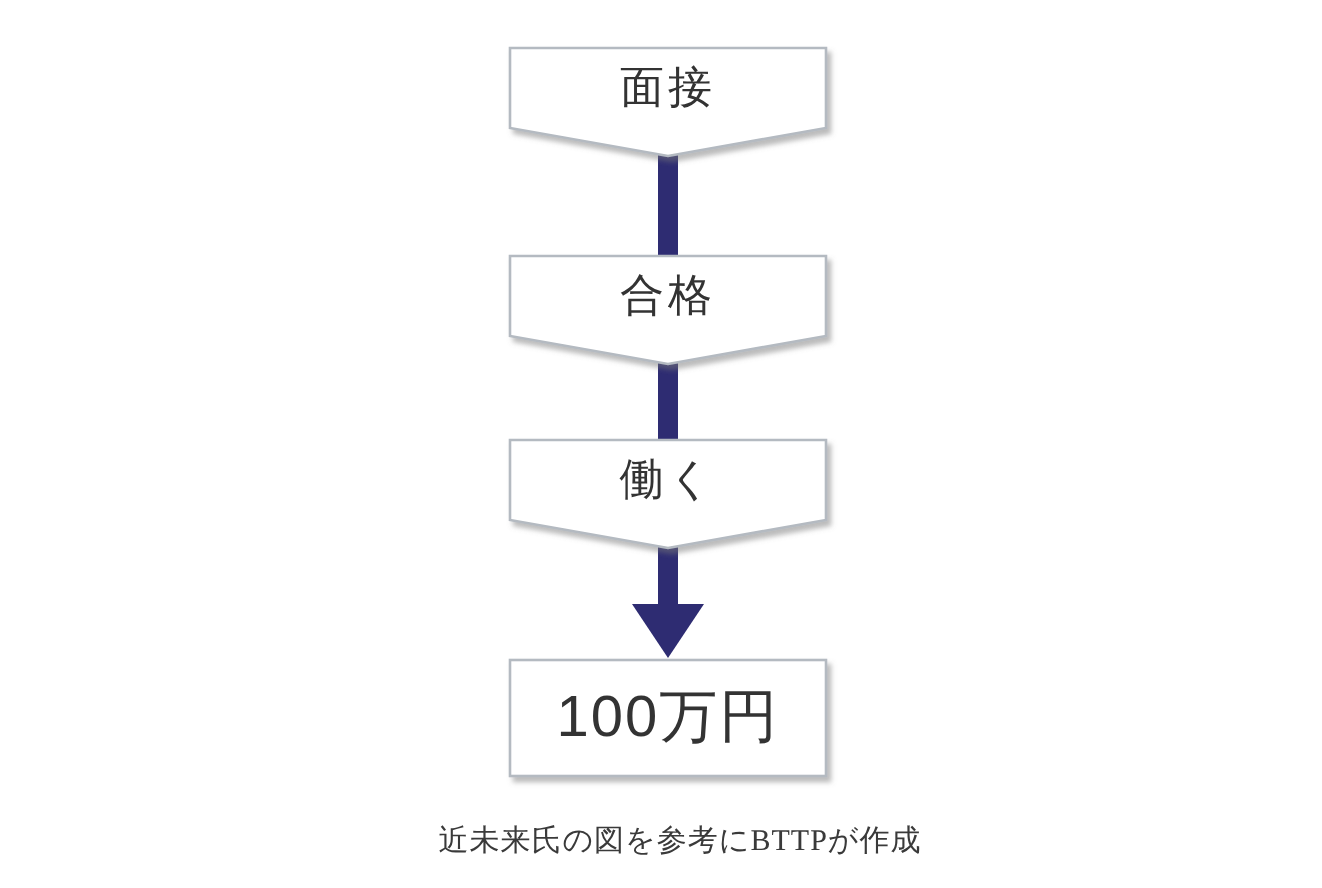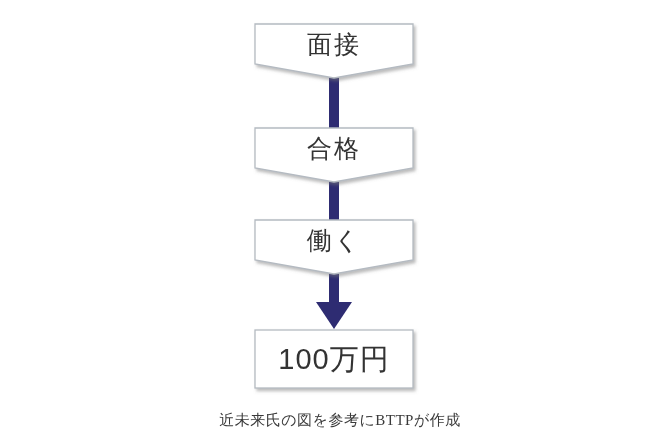--- a/index.html
+++ b/index.html
@@ -23,21 +23,21 @@
   .shape {
     stroke: #b4bac1;
     stroke-width: 1.3;
   }
   .step-label {
     position: absolute;
     left: 255px;
     width: 158px;
     text-align: center;
     color: #333333;
-    font-size: 25px;
+    font-size: 22px;
     line-height: 40px;
     height: 40px;
     letter-spacing: 2px;
     user-select: none;
   }
   .step-label.big {
     font-size: 29px;
     line-height: 58px;
     height: 58px;
     letter-spacing: 1px;

